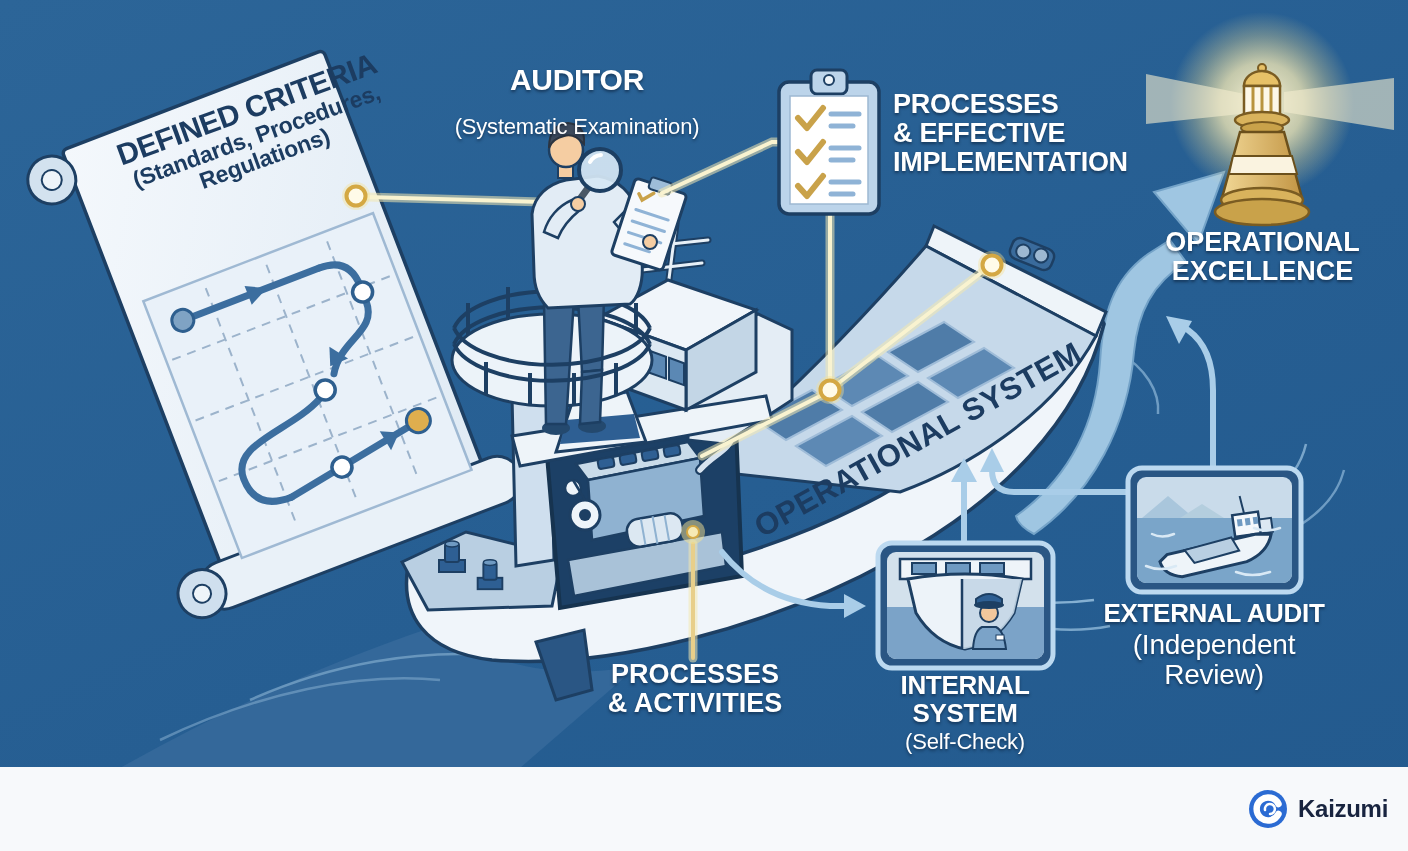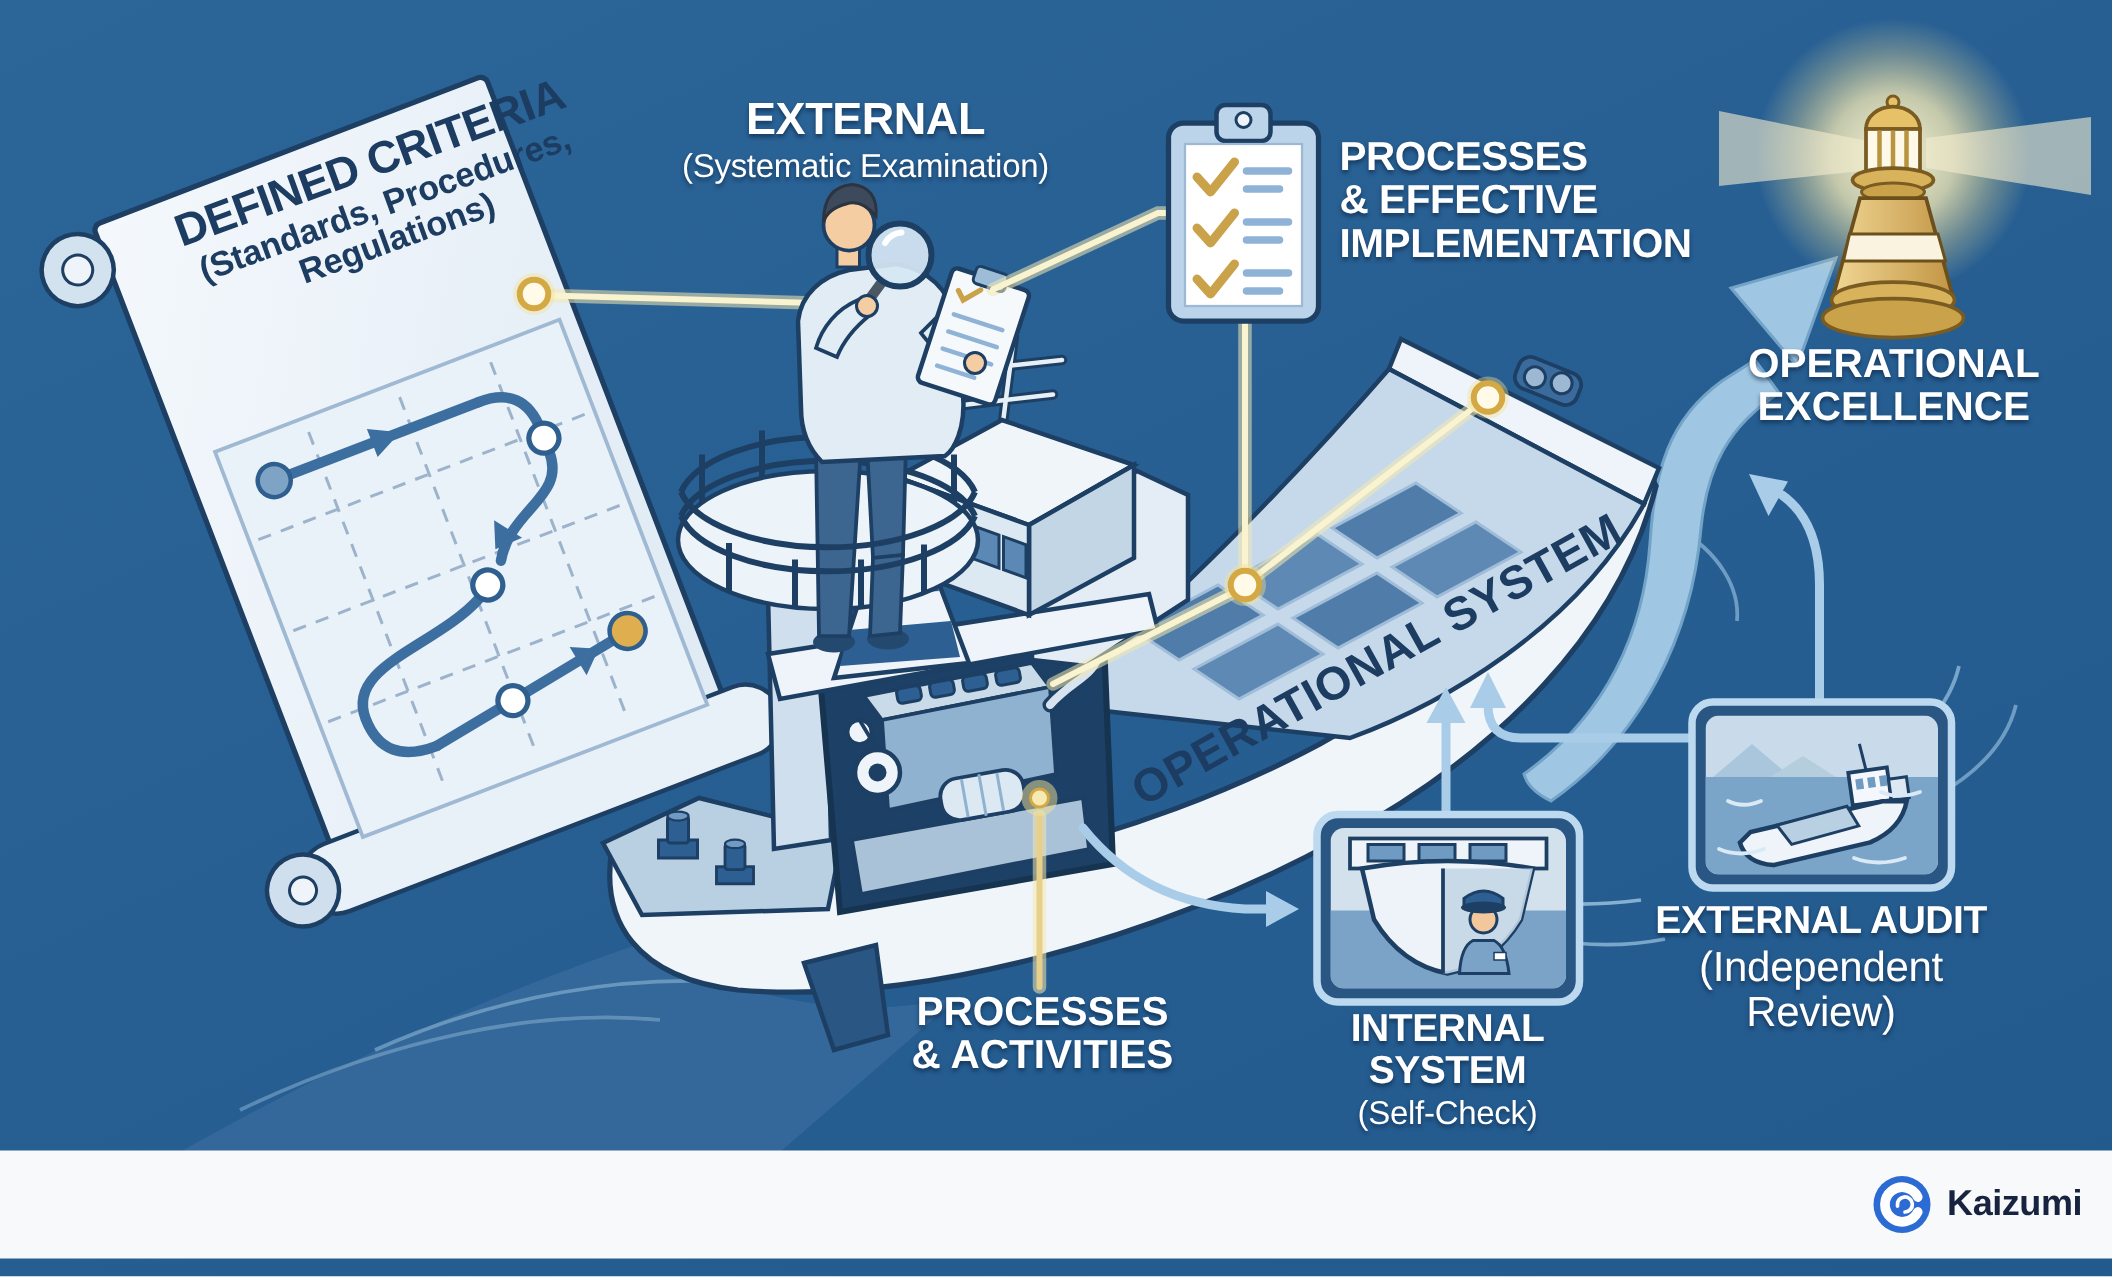--- a/index.html
+++ b/index.html
@@ -6,38 +6,38 @@
     font-family:"Liberation Sans", sans-serif;}
   .stage{position:relative;width:1408px;height:851px;
     background:linear-gradient(155deg,#2c6598 0%,#265e92 55%,#235a8e 100%);overflow:hidden;}
   .scene{position:absolute;left:0;top:0;}
   .lbl{position:absolute;color:#fff;text-shadow:0 2px 3px rgba(8,24,46,.55);line-height:1.07;}
   .lbl .big{font-weight:bold;letter-spacing:-.3px;}
   .lbl .sub{font-weight:normal;letter-spacing:-.2px;}
   .center{text-align:center;}
   .auditor-lbl{left:407px;top:64px;width:340px;}
   .auditor-lbl .big{font-size:30px;}
-  .auditor-lbl .sub{font-size:22px;margin-top:3px;}
+  .auditor-lbl .sub{font-size:22px;margin-top:19px;}
   .verifies-lbl{left:893px;top:90px;width:280px;text-align:left;}
   .verifies-lbl div{font-size:27px;font-weight:bold;letter-spacing:-.3px;}
   .excellence-lbl{left:1135px;top:228px;width:255px;}
   .excellence-lbl div{font-size:27px;font-weight:bold;}
   .processes-lbl{left:560px;top:660px;width:270px;}
   .processes-lbl div{font-size:27px;font-weight:bold;}
   .internal-lbl{left:852px;top:672px;width:226px;}
   .internal-lbl .big{font-size:26px;}
   .internal-lbl .sub{font-size:22px;margin-top:2px;}
   .external-lbl{left:1093px;top:600px;width:242px;}
   .external-lbl .big{font-size:26px;}
   .external-lbl .sub{font-size:28px;margin-top:2px;}
   .scroll-lbl{left:105px;top:92px;width:300px;transform:rotate(-20deg);
     color:#1c3c61;text-shadow:none;}
   .scroll-lbl .big{font-size:30px;letter-spacing:-.5px;}
   .scroll-lbl .sub{font-size:23px;font-weight:bold;line-height:1.05;}
-  .footer{position:absolute;left:0;top:767px;width:1408px;height:72px;background:#f7f9fb;
+  .footer{position:absolute;left:0;top:767px;width:1408px;height:84px;background:#f7f9fb;
     display:flex;align-items:center;justify-content:flex-end;padding-right:20px;box-sizing:border-box;gap:9px;}
   .brand{font-size:24px;font-weight:bold;color:#18243f;letter-spacing:-.3px;}
 </style>
 </head>
 <body>
 
 <div class="stage">
 
 <svg class="scene" width="1408" height="768" viewBox="0 0 1408 768">
   <defs>
@@ -412,21 +412,21 @@
   <text transform="translate(762,538) rotate(-29)" font-size="31" font-weight="bold" fill="#1c3c61" letter-spacing="0.5">OPERATIONAL SYSTEM</text>
 </svg>
 
 <div class="lbl scroll-lbl center">
   <div class="big">DEFINED CRITERIA</div>
   <div class="sub">(Standards, Procedures,</div>
   <div class="sub">Regulations)</div>
 </div>
 
 <div class="lbl auditor-lbl center">
-  <div class="big">EXTERNAL</div>
+  <div class="big">AUDITOR</div>
   <div class="sub">(Systematic Examination)</div>
 </div>
 
 <div class="lbl verifies-lbl">
   <div>PROCESSES</div>
   <div>&amp; EFFECTIVE</div>
   <div>IMPLEMENTATION</div>
 </div>
 
 <div class="lbl processes-lbl center">

